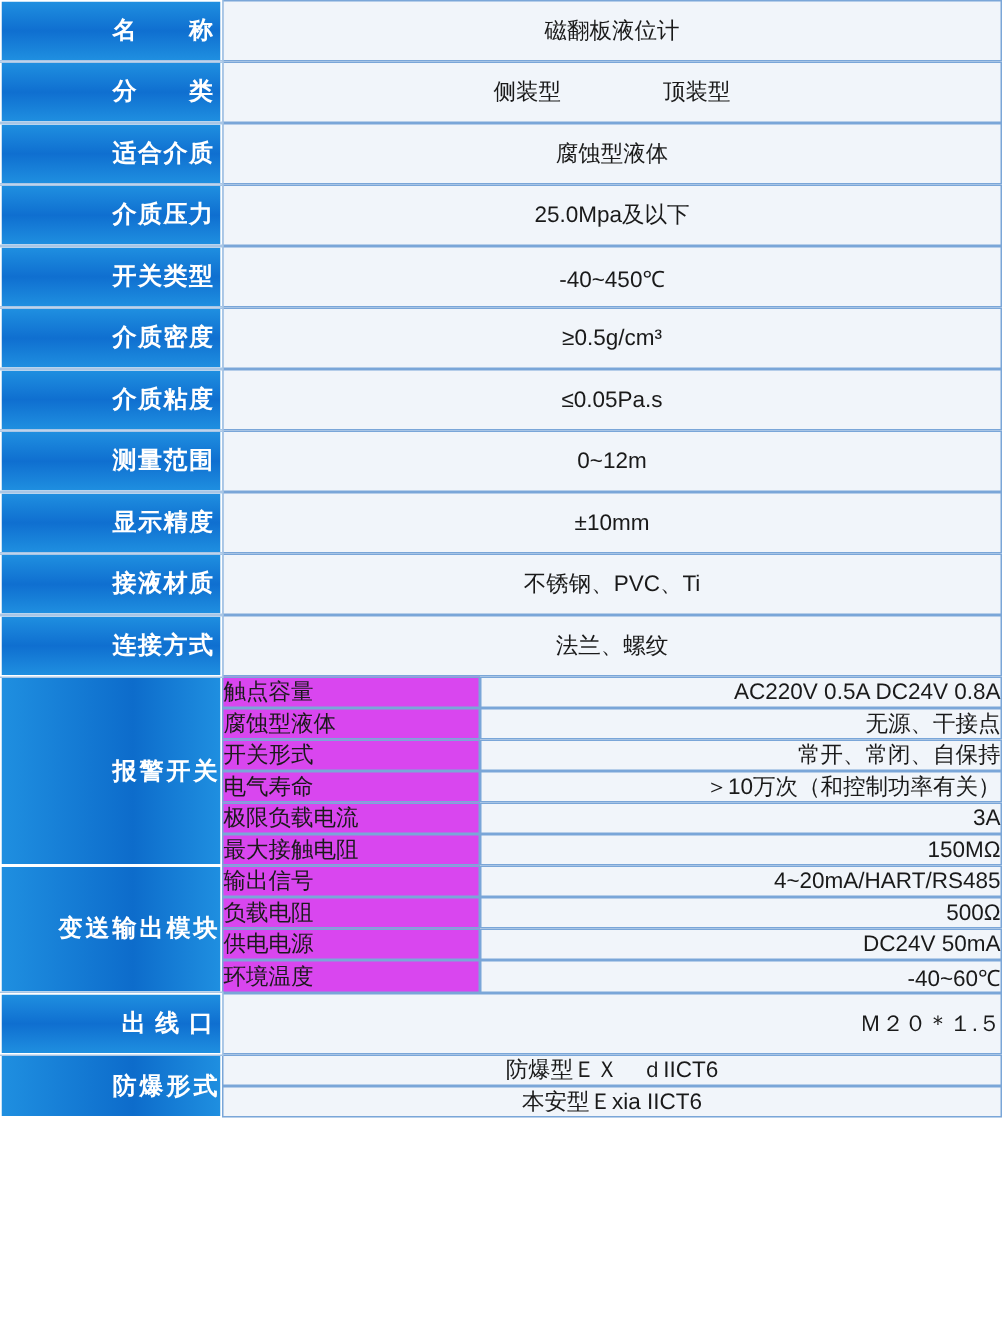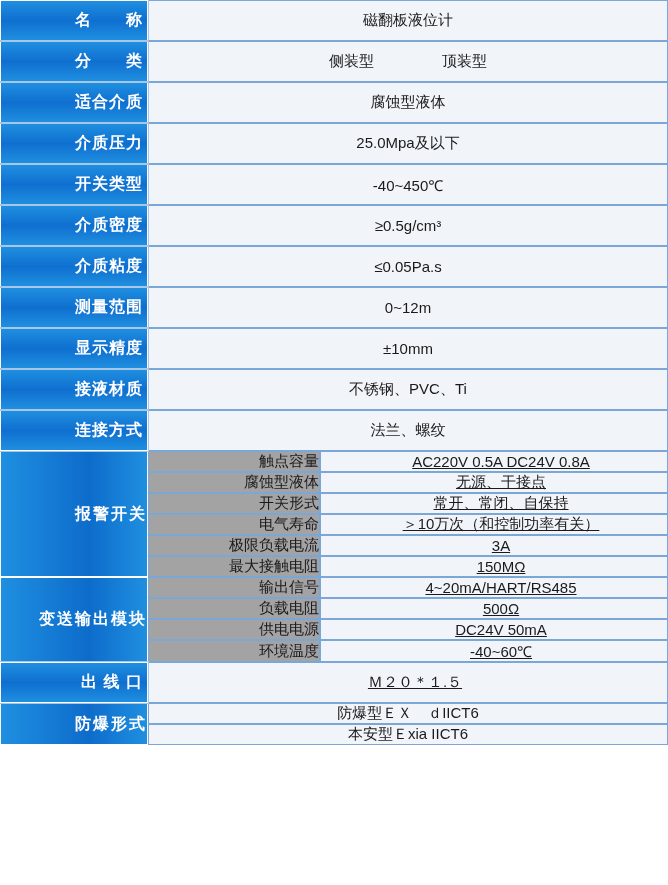--- a/index.html
+++ b/index.html
@@ -54,30 +54,29 @@
   
   .val {
     background: #f1f5fa;
     color: #1a1a1a;
     font-size: 15px;
     text-align: center;
     padding: 9px 6px;
     margin-top: 32px;
   }
   .val.sub {
-    text-align: center;
+    text-align: right;
     padding-left: 14px;
-    text-decoration: underline;
   }
   .subname {
     width: 148px;
-    background: #a3a3a3;
+    background: #d946ef;
     color: #1a1a1a;
     font-size: 15px;
-    text-align: right;
+    text-align: left;
     padding: 9px 0 9px 26px;
   }
   .two-vals {
     display: flex;
     justify-content: center;
     gap: 68px;
   }
 </style>
 </head>
 <body>

